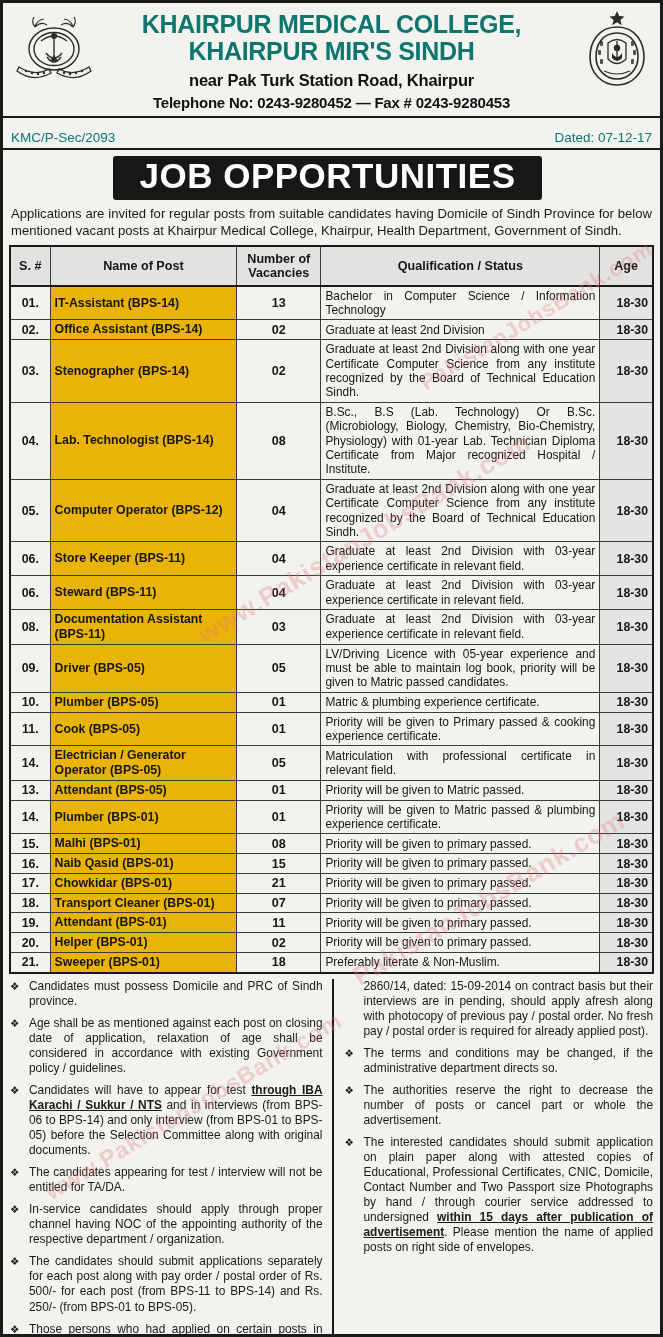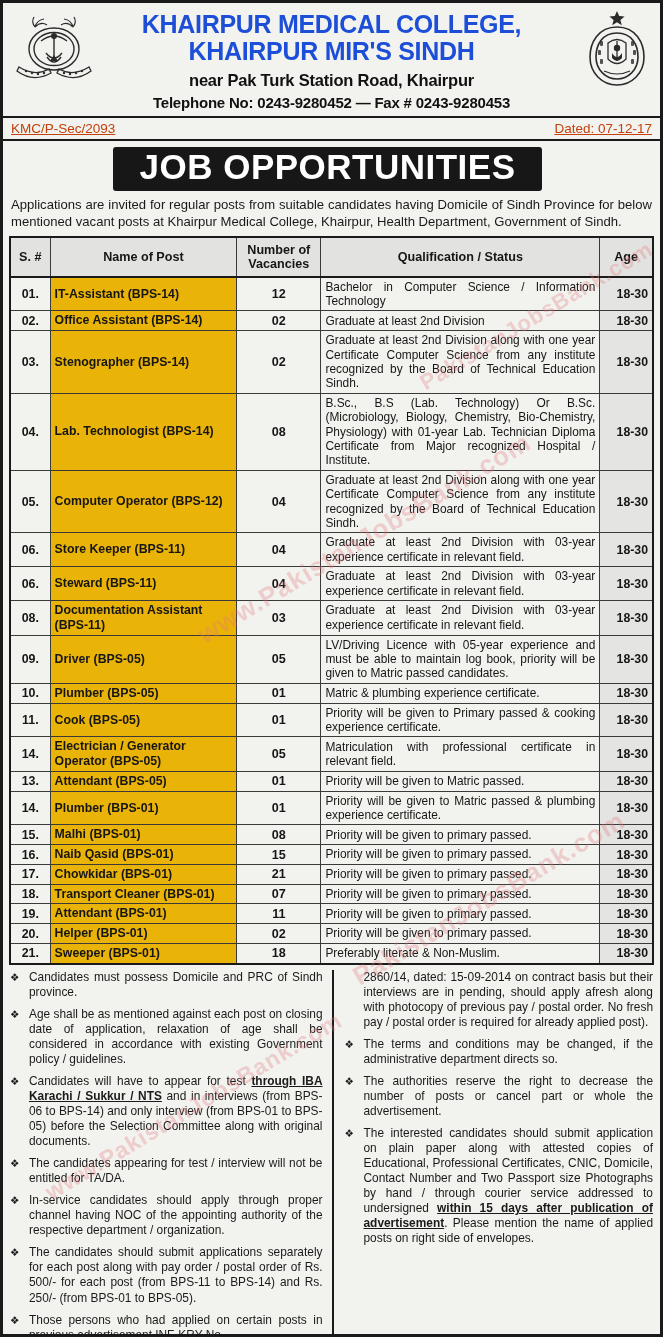--- a/index.html
+++ b/index.html
@@ -38,21 +38,21 @@
   }
   .header-center {
     text-align: center;
     padding: 0 100px;
   }
   .college-name {
     font-weight: bold;
     font-size: 25px;
     line-height: 1.06;
     letter-spacing: -0.3px;
-    color: #1d4ed8;
+    color: #0f766e;
     margin-top: 4px;
     white-space: pre-line;
   }
   .address-line {
     font-weight: bold;
     font-size: 16.5px;
     color: #111;
     margin-top: 7px;
     letter-spacing: -0.2px;
   }
@@ -61,25 +61,24 @@
     font-size: 15px;
     color: #111;
     margin-top: 4px;
     letter-spacing: -0.2px;
   }
   
   .ref-row {
     display: flex;
     justify-content: space-between;
     align-items: center;
-    padding: 3px 8px 3px 8px;
+    padding: 12px 8px 3px 8px;
     font-size: 13.5px;
-    color: #c2410c;
+    color: #0f766e;
     border-bottom: 2px solid #1a1a1a;
-    text-decoration: underline;
   }
   
   .banner-wrap {
     padding: 6px 8px 3px 0;
     display: flex;
     justify-content: center;
   }
   .banner {
     background: #171717;
     color: #ffffff;
@@ -315,21 +314,21 @@
           <th>Name of Post</th>
           <th>Number of Vacancies</th>
           <th>Qualification / Status</th>
           <th>Age</th>
         </tr>
       </thead>
       <tbody id="posts-body">
           <tr>
             <td class="sn">01.</td>
             <td class="post">IT-Assistant (BPS-14)</td>
-            <td class="vac">12</td>
+            <td class="vac">13</td>
             <td class="qual">Bachelor in Computer Science / Information Technology</td>
             <td class="age">18-30</td>
           </tr>
           <tr>
             <td class="sn">02.</td>
             <td class="post">Office Assistant (BPS-14)</td>
             <td class="vac">02</td>
             <td class="qual">Graduate at least 2nd Division</td>
             <td class="age">18-30</td>
           </tr>

